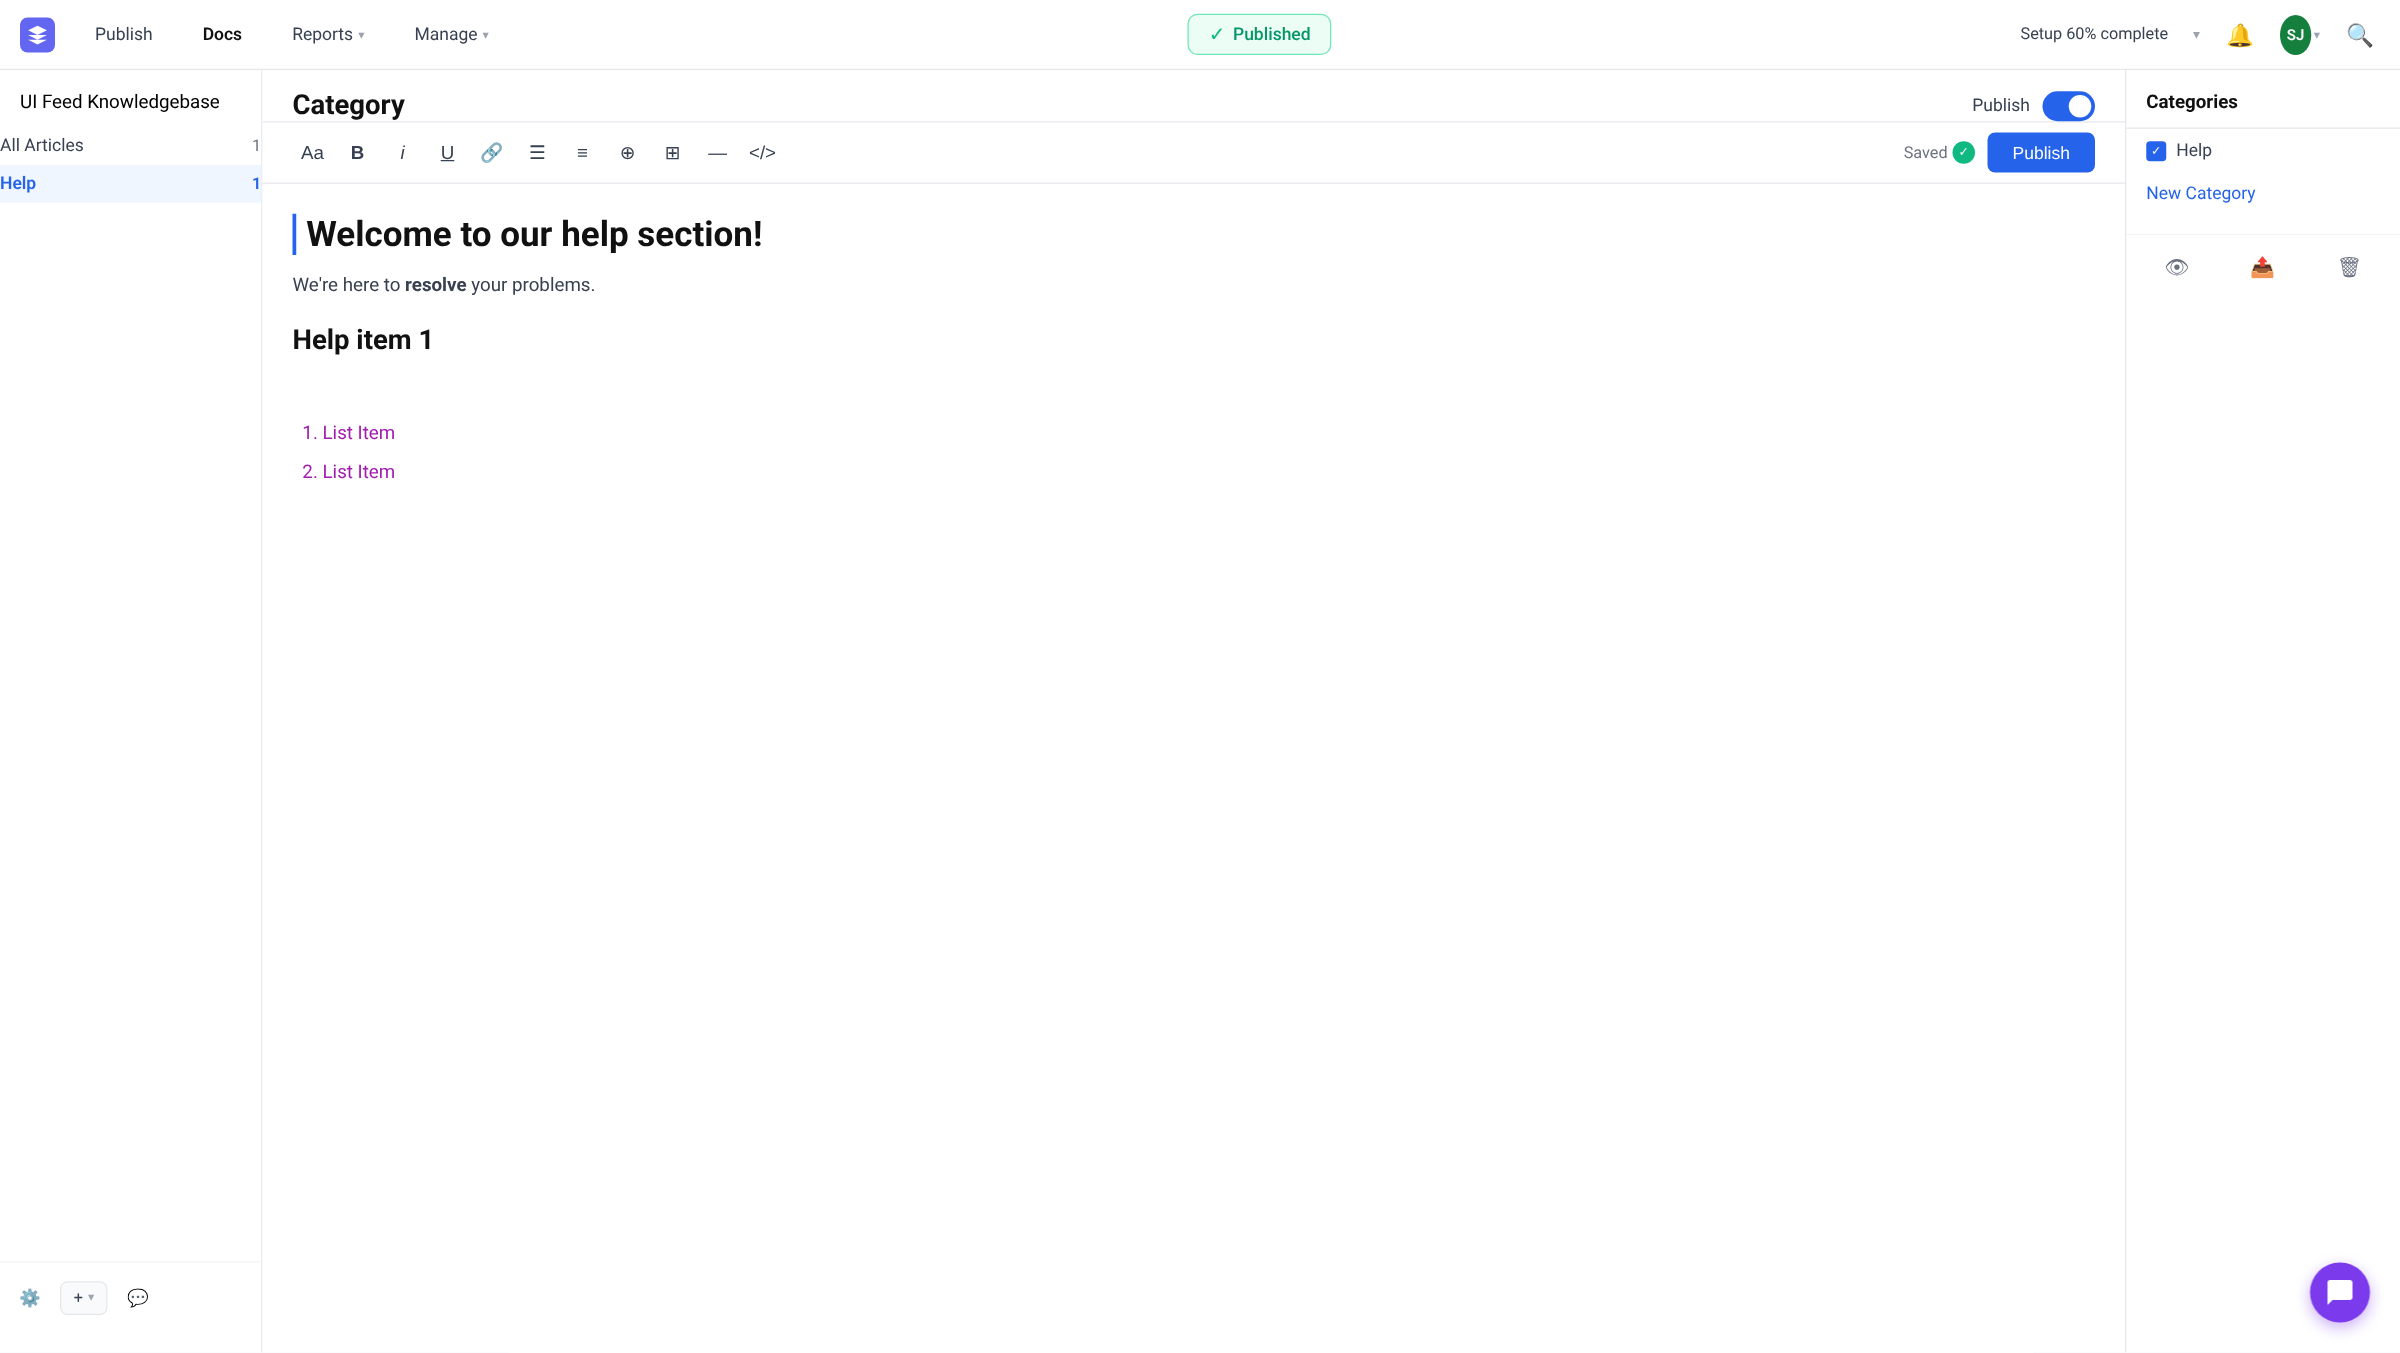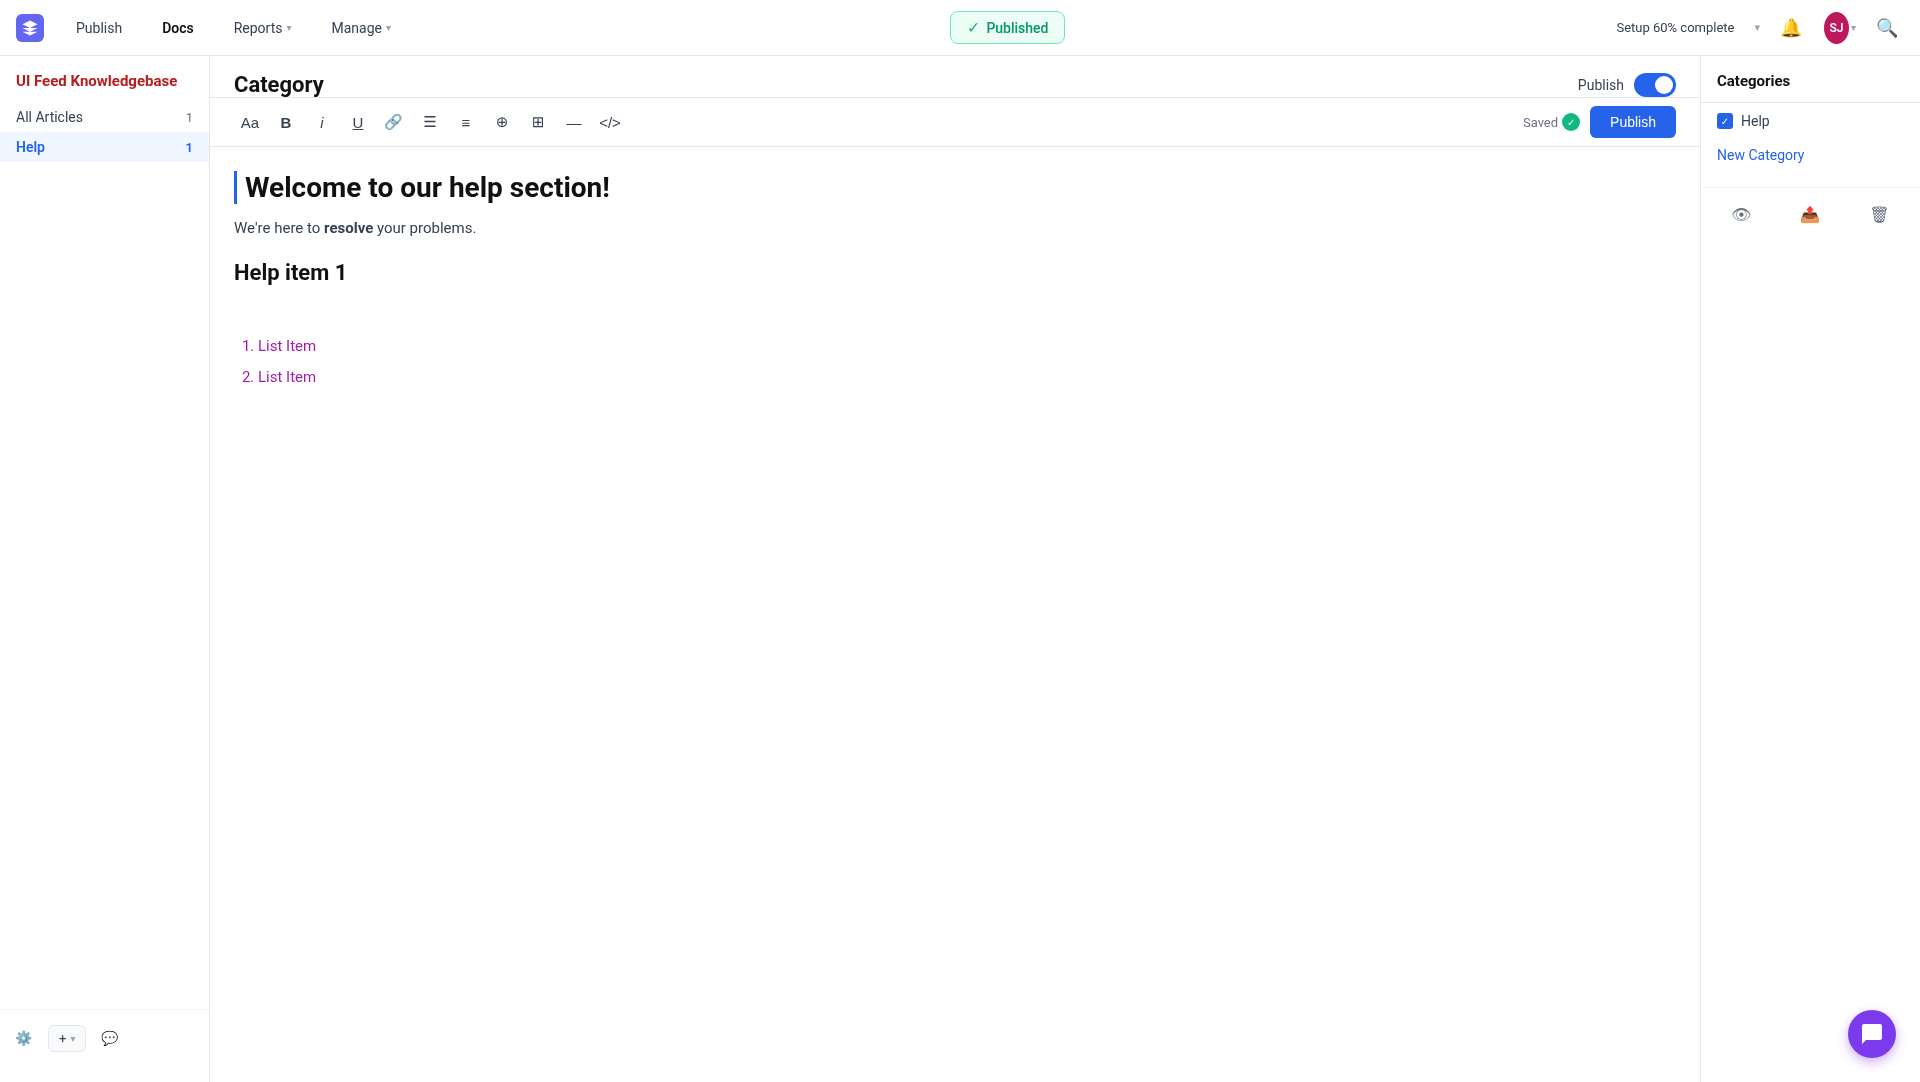--- a/index.html
+++ b/index.html
@@ -20,34 +20,34 @@
     .published-badge {
       background: #ecfdf5; border: 1px solid #6ee7b7; color: #059669;
       padding: 6px 16px; border-radius: 8px; font-size: 14px; font-weight: 500;
       display: flex; align-items: center; gap: 6px;
     }
     .published-check { color: #10b981; font-size: 16px; }
     .topnav-right { display: flex; align-items: center; gap: 16px; }
     .setup-progress { font-size: 13px; color: #374151; display: flex; align-items: center; gap: 20px; cursor: pointer; }
     .setup-chevron { color: #9ca3af; font-size: 11px; }
     .topnav-icon { width: 32px; height: 32px; display: flex; align-items: center; justify-content: center; cursor: pointer; color: #6b7280; font-size: 18px; border-radius: 50%; }
-    .avatar { width: 32px; height: 32px; background: #be185d; border-radius: 50%; display: flex; align-items: center; justify-content: center; color: white; font-size: 12px; font-weight: 600; cursor: pointer; }
+    .avatar { width: 32px; height: 32px; background: #15803d; border-radius: 50%; display: flex; align-items: center; justify-content: center; color: white; font-size: 12px; font-weight: 600; cursor: pointer; }
 
     
     .layout { display: flex; height: calc(1082px - 56px); }
 
     
     .sidebar {
       width: 210px; background: #fff; border-right: 1px solid #e5e7eb;
       display: flex; flex-direction: column; padding: 16px 0;
     }
-    .sidebar-title { font-size: 15px; font-weight: 700; color: #b91c1c; padding: 0 16px 12px; }
+    .sidebar-title { font-size: 15px; font-weight: 400; color: #000000; padding: 0 16px 12px; }
     .sidebar-item {
       display: flex; align-items: center; justify-content: space-between;
-      padding: 7px 16px; font-size: 14px; color: #374151; cursor: pointer;
+      padding: 7px 0; font-size: 14px; color: #374151; cursor: pointer;
     }
     .sidebar-item.active { background: #eff6ff; color: #2563eb; font-weight: 600; }
     .sidebar-item-count { font-size: 13px; color: #6b7280; }
     .sidebar-item.active .sidebar-item-count { color: #2563eb; }
     .sidebar-bottom {
       margin-top: auto; padding: 12px 8px;
       display: flex; align-items: center; gap: 8px; border-top: 1px solid #f3f4f6;
     }
     .sidebar-btn {
       width: 32px; height: 32px; display: flex; align-items: center; justify-content: center;

